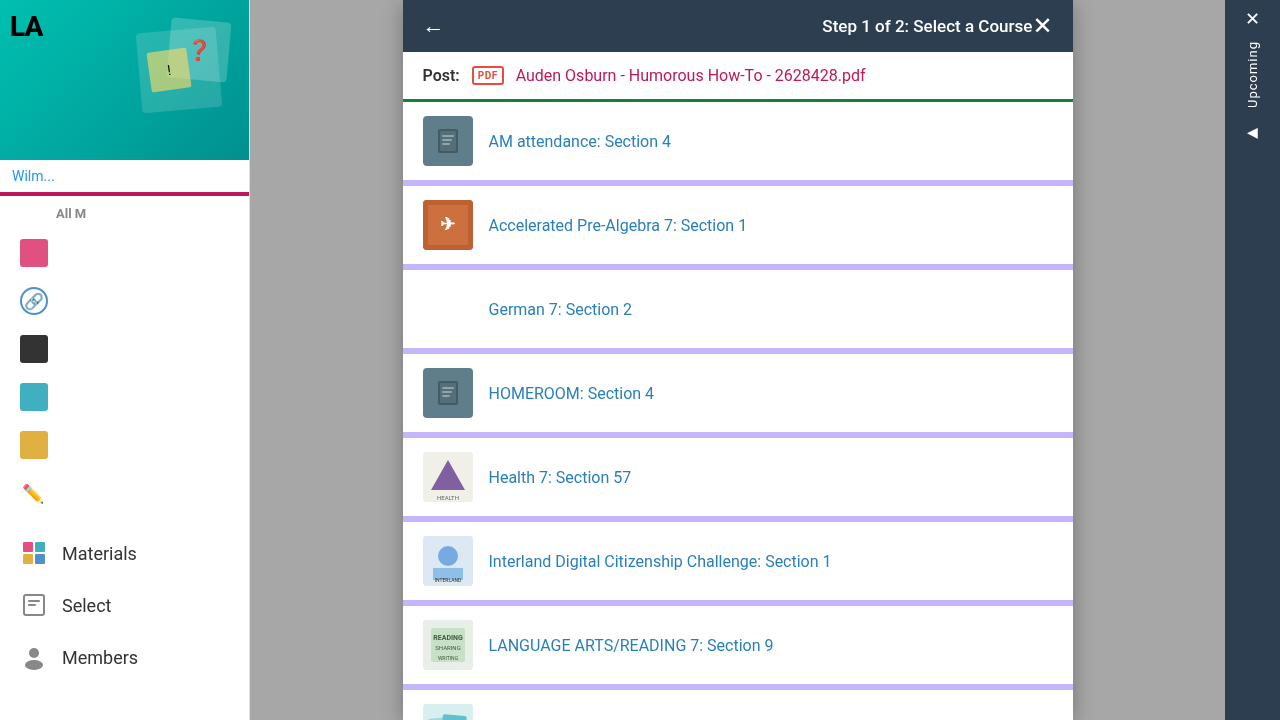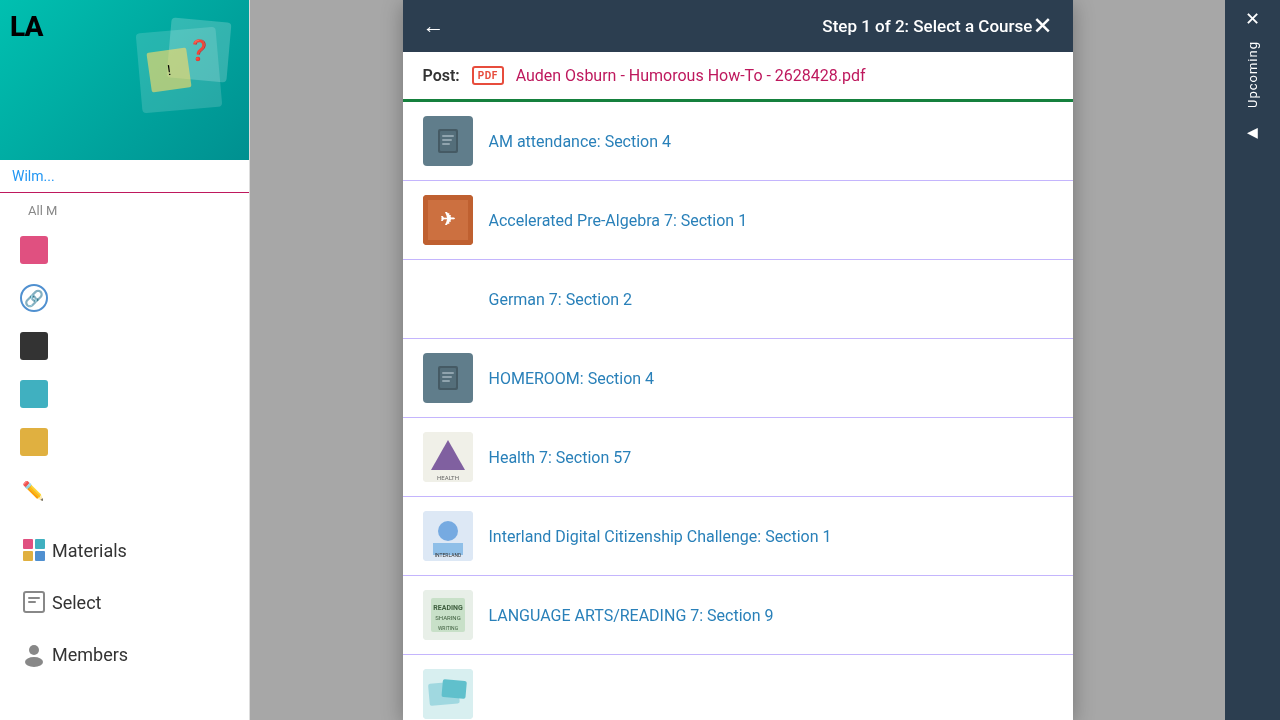--- a/index.html
+++ b/index.html
@@ -62,42 +62,43 @@
       right: 10px;
       top: 10px;
       width: 120px;
       height: 130px;
     }
 
     .sidebar-subtitle {
       padding: 8px 12px;
       color: #2196F3;
       font-size: 14px;
-      border-bottom: 1px solid #be185d;
+      border-bottom: 4px solid #be185d;
     }
 
     .sidebar-section-title {
-      padding: 10px 28px 6px;
+      padding: 10px 16px 6px;
       font-size: 13px;
       color: #888;
-      font-weight: 400;
+      font-weight: 700;
+      margin-left: 40px;
     }
 
     .sidebar-nav {
       display: flex;
       flex-direction: column;
       padding: 8px 0;
     }
 
     .sidebar-nav-item {
       display: flex;
       align-items: center;
       padding: 12px 20px;
       cursor: pointer;
-      gap: 4px;
+      gap: 14px;
     }
 
     .nav-icon {
       width: 28px;
       height: 28px;
       display: flex;
       align-items: center;
       justify-content: center;
       flex-shrink: 0;
     }
@@ -238,21 +239,21 @@
 
     .modal-list {
       flex: 1;
       overflow-y: auto;
     }
 
     .course-item {
       display: flex;
       align-items: center;
       padding: 14px 20px;
-      border-bottom: 1px solid #c4b5fd;
+      border-bottom: 6px solid #c4b5fd;
       cursor: pointer;
       gap: 16px;
     }
 
     .course-thumbnail {
       width: 50px;
       height: 50px;
       border-radius: 4px;
       flex-shrink: 0;
       display: flex;

